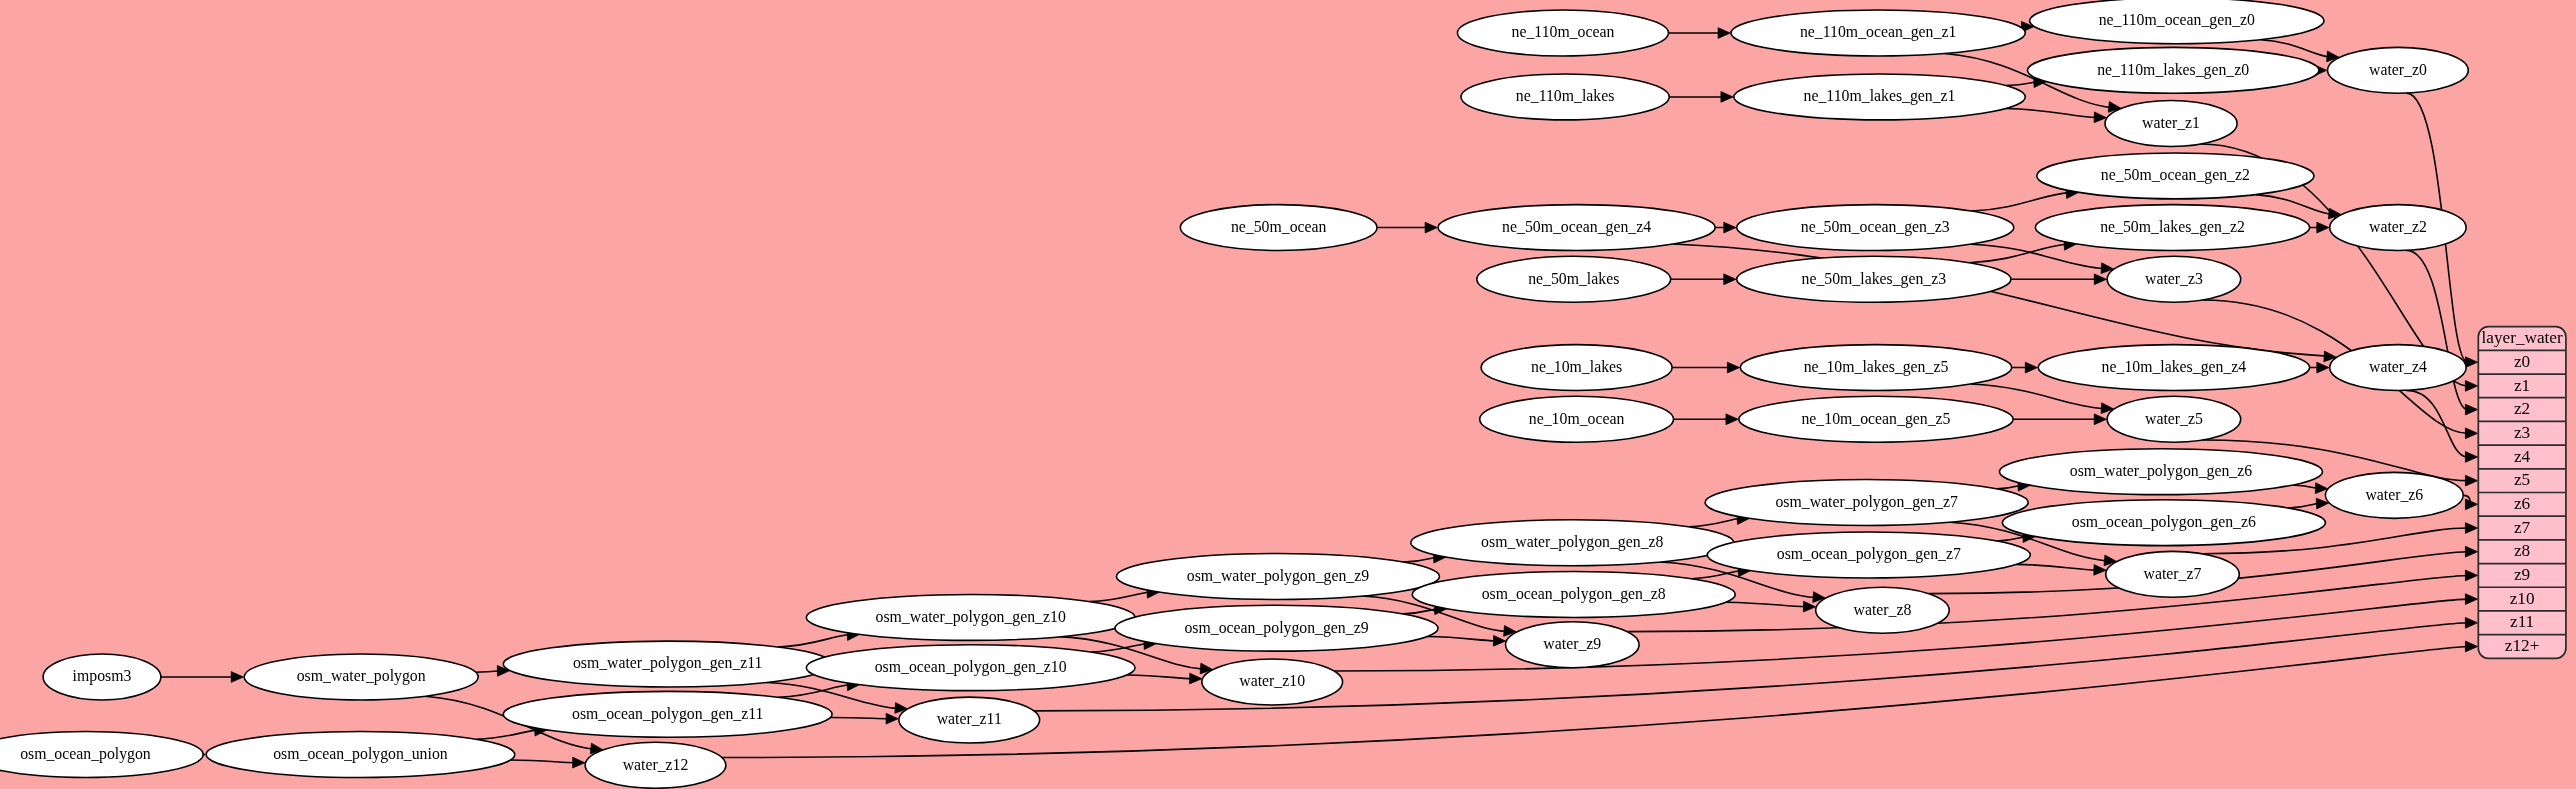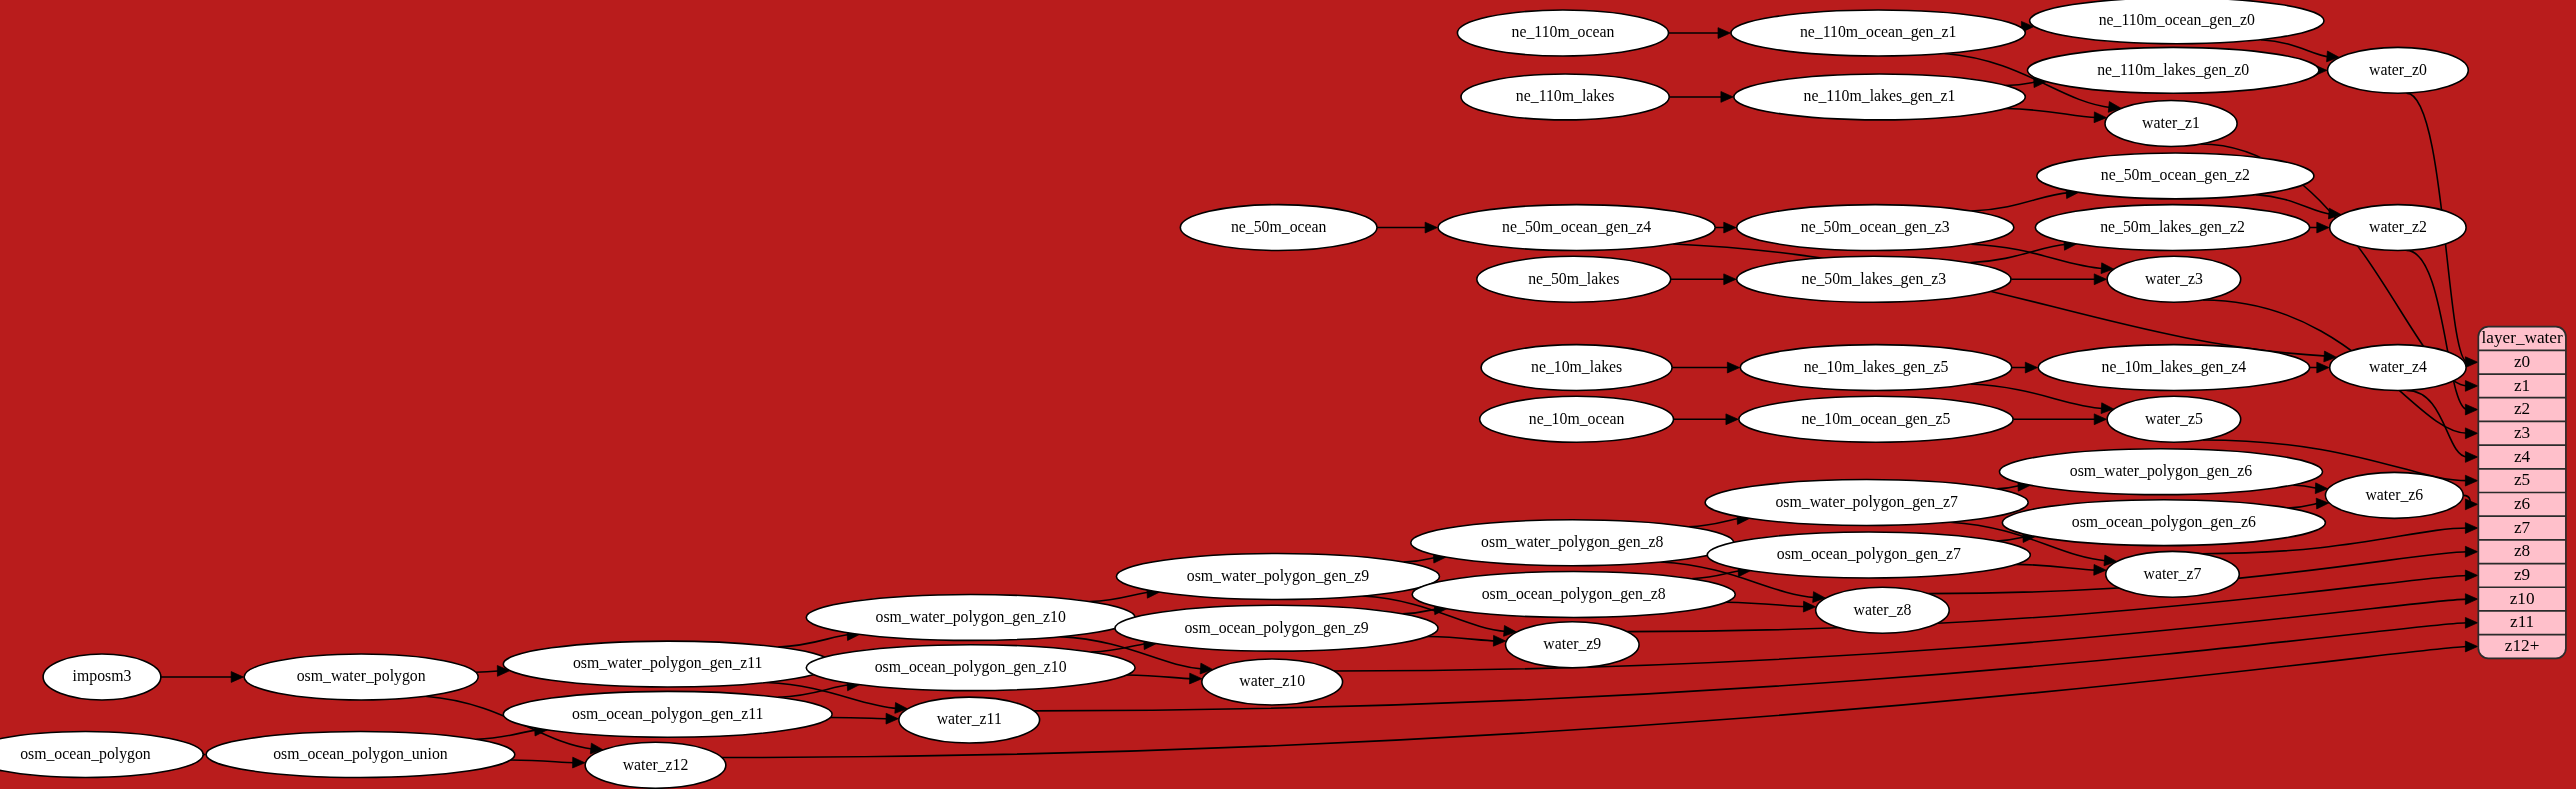--- a/index.html
+++ b/index.html
@@ -1,16 +1,16 @@
 <!DOCTYPE html>
 <html style="font-size:11.5px"><head>
 <meta charset="utf-8">
 <style>
   html,body{margin:0;padding:0;background:#ffffff;}
-  #root{position:relative;width:2576px;height:789px;background:#b91c1c;
+  #root{position:relative;width:2576px;height:789px;background:#fca5a5;
         font-family:"Liberation Serif", serif;}
   svg#graph{position:absolute;left:0;top:0;width:2576px;height:789px;display:block;}
   .node-ellipse{fill:#ffffff;stroke:#000000;stroke-width:2.2;}
   .node-label{font-family:"Liberation Serif", serif;font-size:22px;fill:#000000;
               text-anchor:middle;dominant-baseline:middle;}
   .edge-path{fill:none;stroke:#000000;stroke-width:2.2;}
   .edge-head{fill:#000000;stroke:#000000;stroke-width:1;}
   .rec-outer{fill:#ffc0cb;stroke:#2b2b2b;stroke-width:2.4;}
   .rec-sep{stroke:#2b2b2b;stroke-width:2.4;}
   .rec-label{font-family:"Liberation Serif", serif;font-size:24px;fill:#000000;

